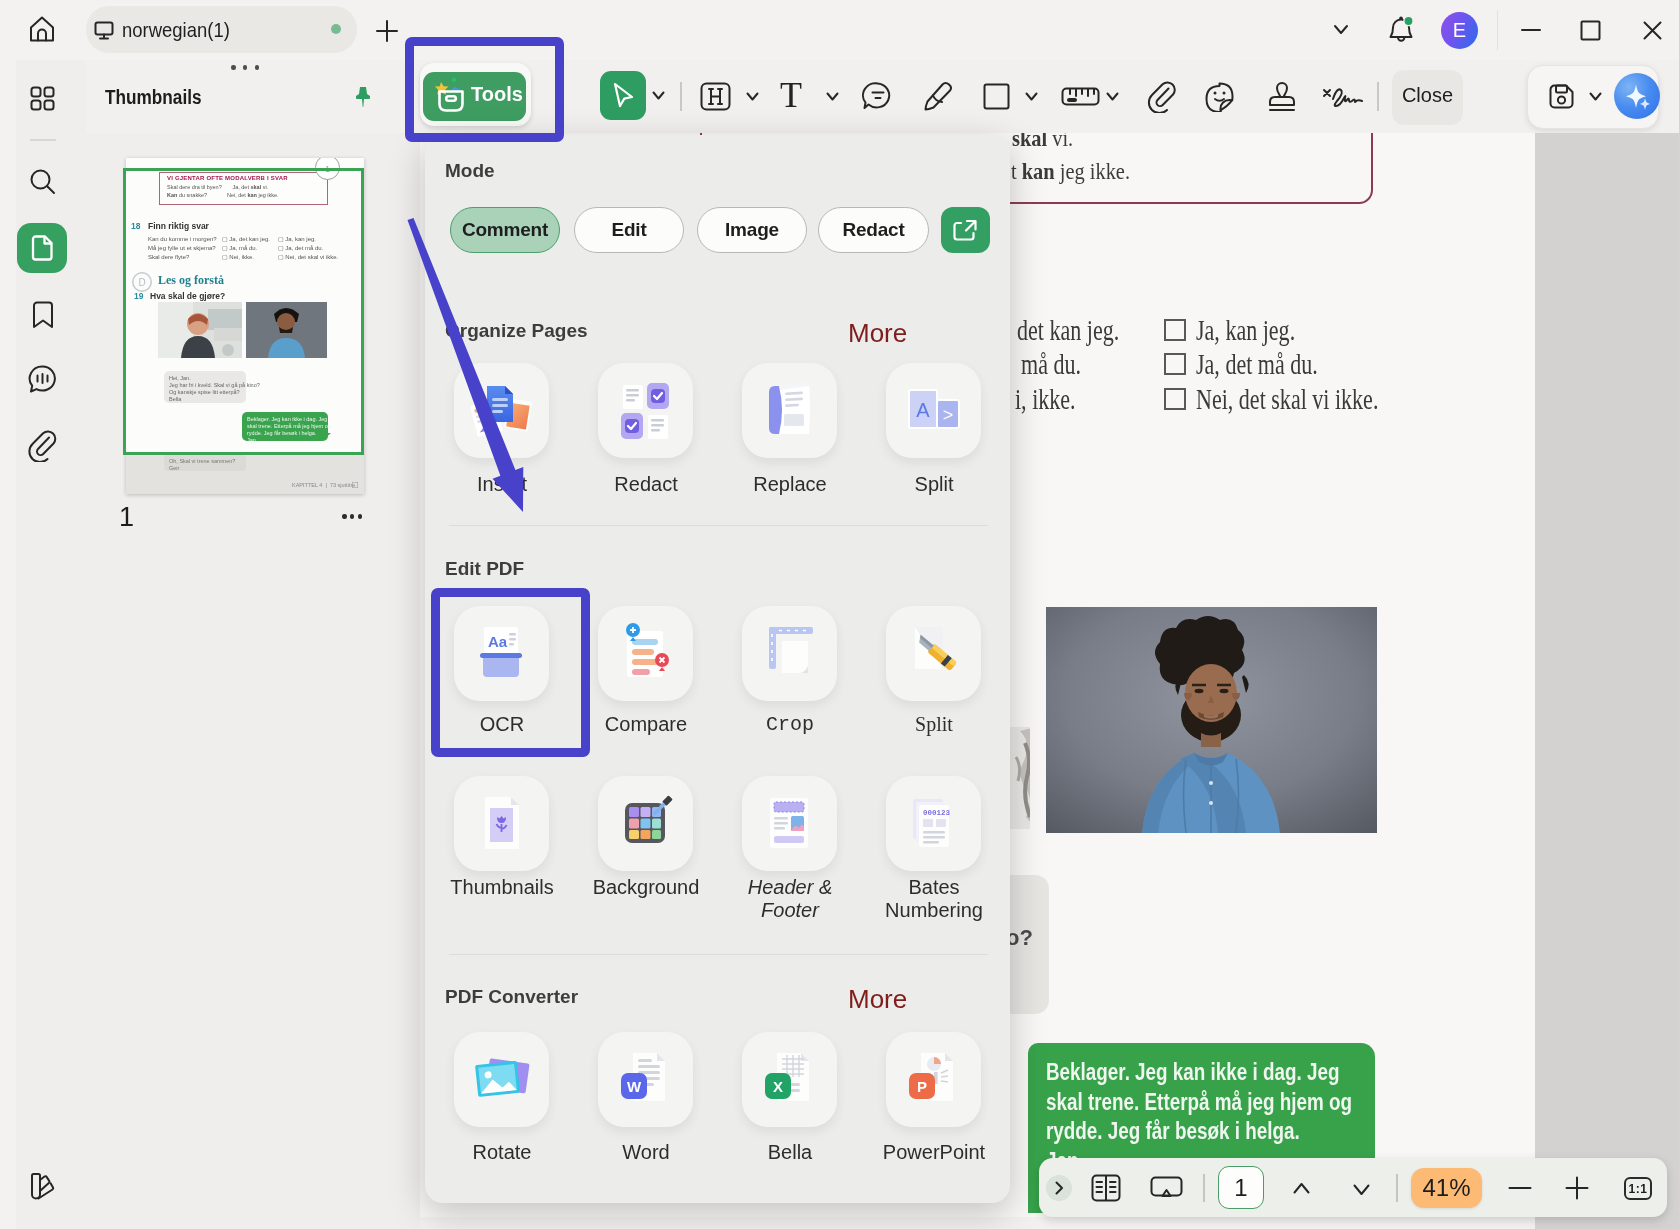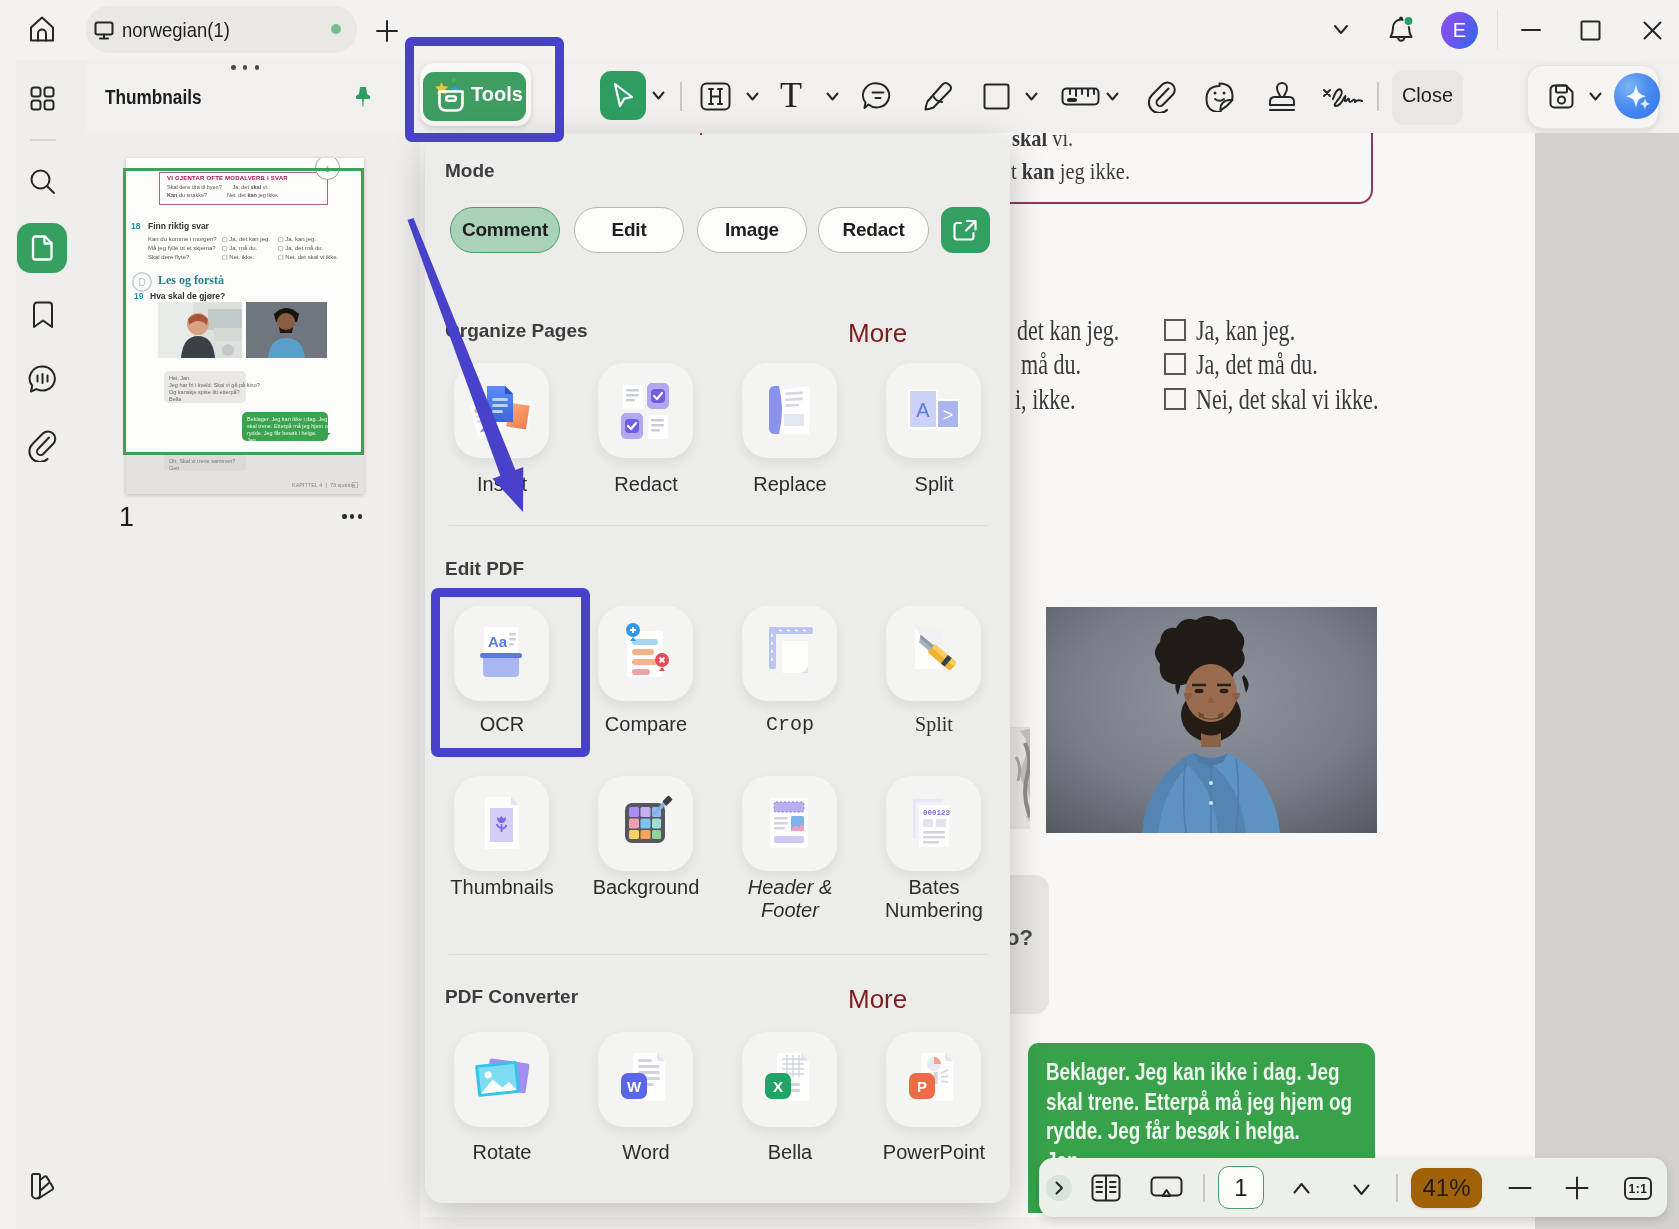--- a/index.html
+++ b/index.html
@@ -633,21 +633,21 @@
 <div class="abs" style="left:1203px;top:1174px;width:1.5px;height:28px;background:#c6c5c2;"></div>
 <div class="abs" style="left:1218px;top:1166px;width:46px;height:43px;background:#fdfdfc;border:1.5px solid #4a9d68;border-radius:11px;box-sizing:border-box;
      font-size:24px;color:#1d1d1d;display:flex;align-items:center;justify-content:center;">1</div>
 <svg class="abs" style="left:1293px;top:1182px" width="17" height="12" viewBox="0 0 17 12">
   <path class="ic" stroke="#6e6e6e" stroke-width="2.6" d="M1.5 10.5 L8.5 2 L15.5 10.5"></path>
 </svg>
 <svg class="abs" style="left:1353px;top:1184px" width="17" height="12" viewBox="0 0 17 12">
   <path class="ic" stroke="#6e6e6e" stroke-width="2.6" d="M1.5 1.5 L8.5 10 L15.5 1.5"></path>
 </svg>
 <div class="abs" style="left:1396px;top:1174px;width:1.5px;height:28px;background:#c6c5c2;"></div>
-<div class="abs" style="left:1411px;top:1168px;width:71px;height:40px;background:#a16207;border-radius:13px;box-shadow:0 1px 3px rgba(0,0,0,0.10);
+<div class="abs" style="left:1411px;top:1168px;width:71px;height:40px;background:#fdba74;border-radius:13px;box-shadow:0 1px 3px rgba(0,0,0,0.10);
      font-size:24px;color:#1d1d1d;display:flex;align-items:center;justify-content:center;">41%</div>
 <svg class="abs" style="left:1508px;top:1186px" width="24" height="4" viewBox="0 0 24 4">
   <path class="ic" stroke-width="3" d="M1.5 2 L22.5 2"></path>
 </svg>
 <svg class="abs" style="left:1565px;top:1176px" width="24" height="24" viewBox="0 0 24 24">
   <path class="ic" stroke-width="3" d="M12 1.5 L12 22.5 M1.5 12 L22.5 12"></path>
 </svg>
 <div class="abs" style="left:1624px;top:1177px;width:28px;height:23px;border:2.2px solid #2b2b2b;border-radius:6px;box-sizing:border-box;
      font-size:12px;font-weight:bold;color:#1d1d1d;display:flex;align-items:center;justify-content:center;letter-spacing:0.5px;">1:1</div>
 

